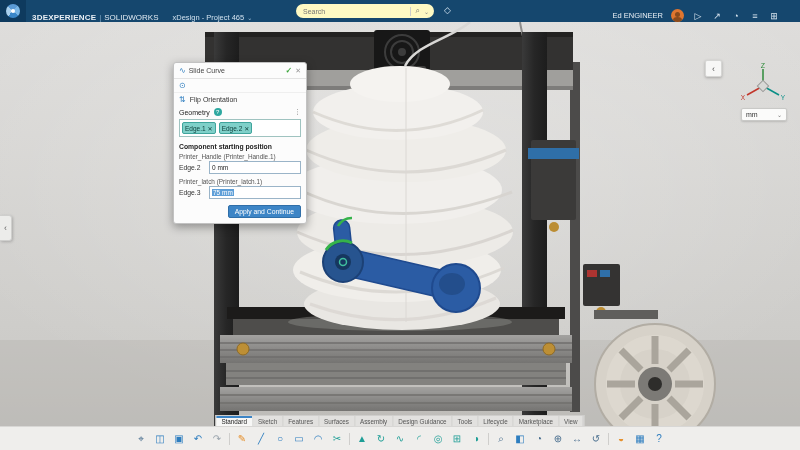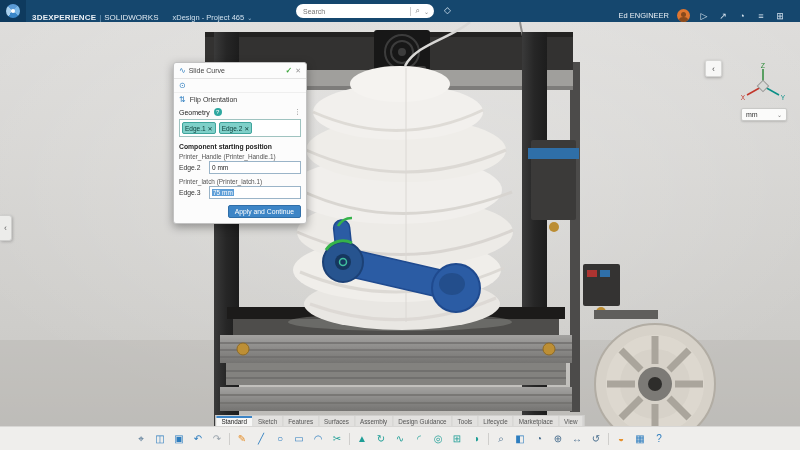--- a/index.html
+++ b/index.html
@@ -11,28 +11,28 @@
           display:flex;align-items:flex-end;z-index:10;color:#e9eff5}
   .logo-box{width:26px;height:22px;background:#0e3a5e;display:flex;align-items:center;justify-content:center}
   .compass{width:14px;height:14px;border-radius:50%;position:relative;
            background:conic-gradient(from 45deg,#7ab6e6 0 25%,#3a86c8 0 50%,#a9d0ee 0 75%,#5b9bd6 0)}
   .compass::after{content:"";position:absolute;left:5px;top:5px;width:4px;height:4px;border-radius:50%;background:#fff}
   .brand{font-size:8px;font-weight:bold;margin-left:6px;letter-spacing:.2px;white-space:nowrap}
   .brand-div{color:#7fa6c4;font-size:8px;margin:0 3px}
   .app{font-size:8px;color:#dfe9f2;white-space:nowrap}
   .workspace{font-size:7.5px;color:#cfe0ee;margin-left:14px;display:flex;align-items:center;gap:3px;white-space:nowrap;cursor:pointer}
   .ws-chev{font-size:6px;color:#9fc0da}
-  .search{position:absolute;left:296px;top:4px;width:138px;height:14px;background:#ffffff;border-radius:7px;
+  .search{position:absolute;left:296px;top:4px;width:138px;height:14px;background:#fef9c3;border-radius:7px;
           display:flex;align-items:center;padding:0 5px;gap:4px;box-sizing:border-box}
   .search input{border:none;outline:none;flex:1;font-size:7px;color:#333;background:transparent;min-width:0;font-family:inherit}
   .search .vsep{width:1px;height:9px;background:#ccc}
   .search .mag{color:#666;font-size:8px}
   .search .chev{color:#888;font-size:6px}
   .tag-icon{position:absolute;left:444px;top:5px;color:#cfe0ee;font-size:9px}
-  .right-cluster{margin-left:auto;display:flex;align-items:center;gap:8px;padding-right:14px}
+  .right-cluster{margin-left:auto;display:flex;align-items:center;gap:8px;padding-right:20px}
   .user-name{font-size:7.5px;white-space:nowrap}
   .avatar{width:13px;height:13px;border-radius:50%;background:#e0762f;position:relative;overflow:hidden}
   .avatar::before{content:"";position:absolute;left:4px;top:2.5px;width:5px;height:5px;border-radius:50%;background:#8a4a1c}
   .avatar::after{content:"";position:absolute;left:2px;top:8px;width:9px;height:6px;border-radius:50% 50% 0 0;background:#8a4a1c}
   .tbicon{font-size:9px;color:#d7e4ef;width:12px;text-align:center;cursor:pointer}
 
   
   .viewport{position:absolute;top:22px;left:0;width:800px;height:428px;
             background:linear-gradient(#dedddb,#c6c5c2)}
   svg.scene{position:absolute;inset:0;display:block}

